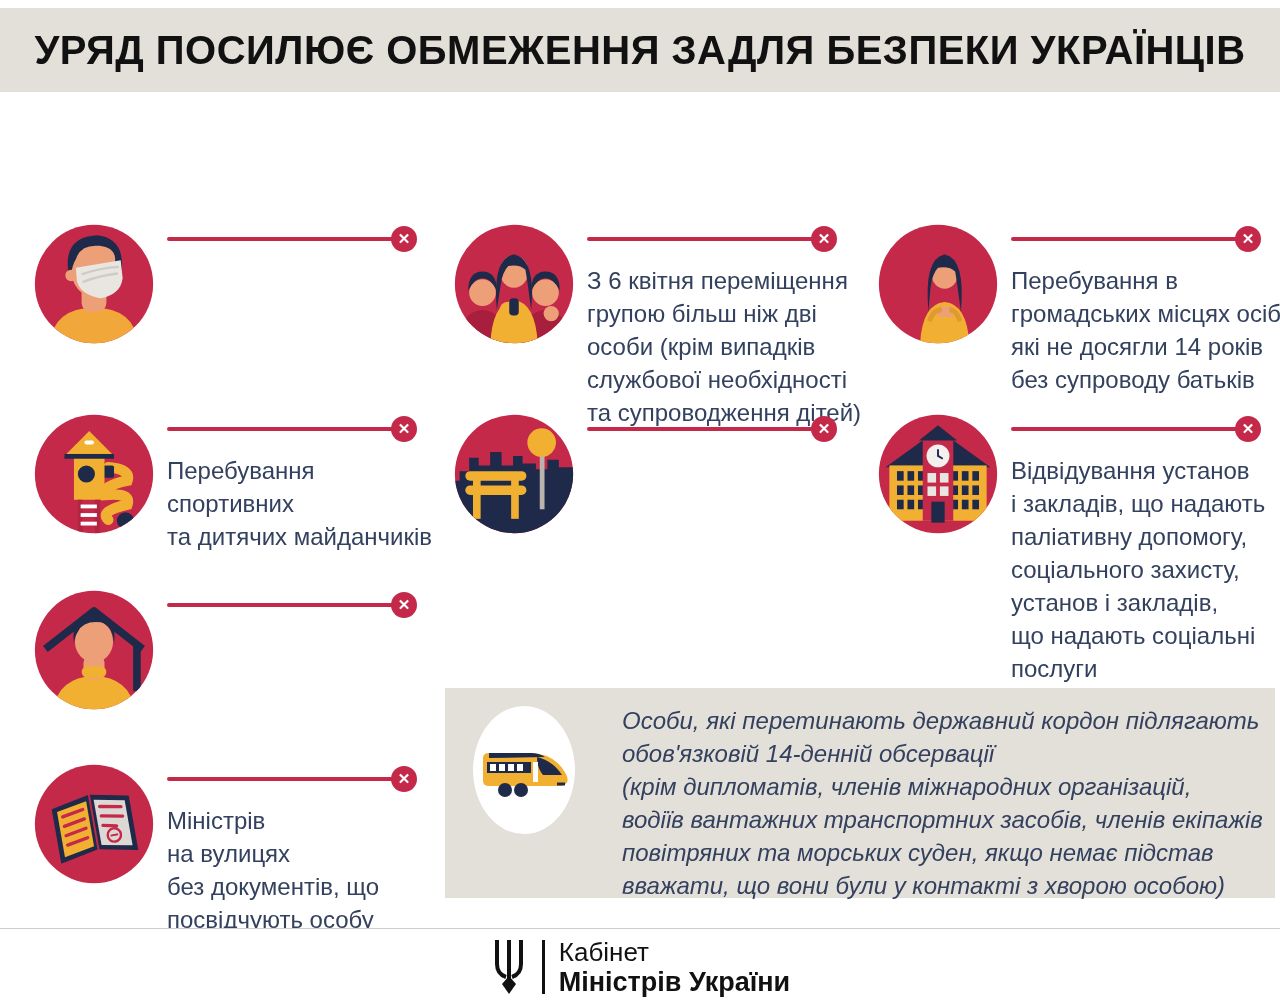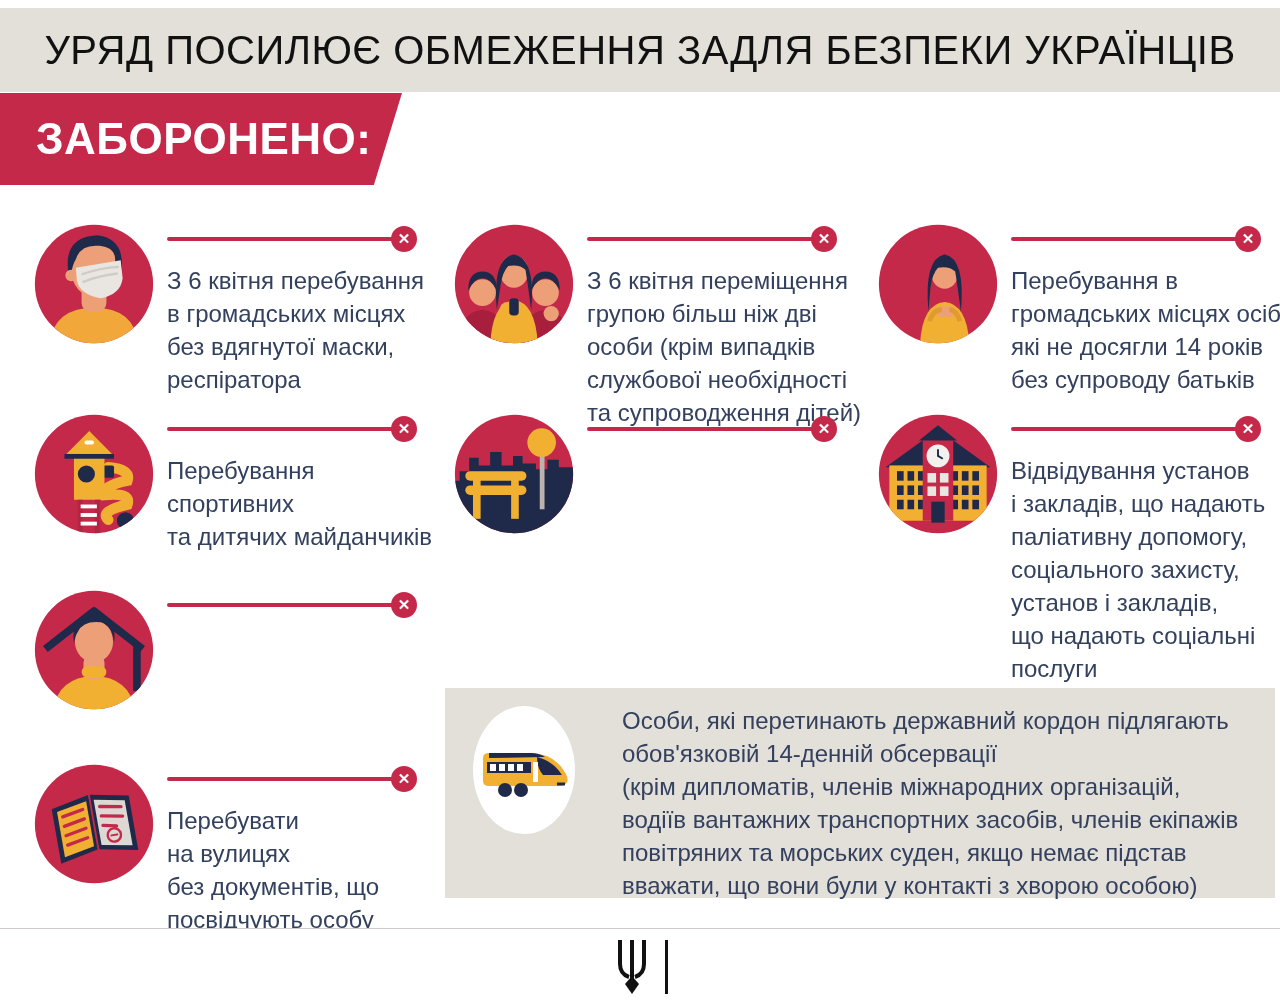--- a/index.html
+++ b/index.html
@@ -2,42 +2,42 @@
 <html><head>
 <meta charset="utf-8">
 <style>
   html,body{margin:0;padding:0;background:#fff;}
   #page{position:relative;width:1280px;height:1004px;background:#fff;overflow:hidden;
         font-family:"Liberation Sans",sans-serif;}
   
   .top-strip{position:absolute;left:0;top:0;width:1280px;height:8px;background:#fff;}
   .header{position:absolute;left:0;top:8px;width:1280px;height:84px;background:#e3dfd9;
           display:flex;align-items:center;justify-content:center;}
-  .header h1{margin:0;font-size:40px;font-weight:400;letter-spacing:.5px;color:#111;white-space:nowrap;}
+  .header h1{margin:0;font-size:40px;font-weight:700;letter-spacing:.5px;color:#111;white-space:nowrap;}
   
   .banner{position:absolute;left:0;top:93px;width:402px;height:92px;background:#c5294a;
           clip-path:polygon(0 0,100% 0,93% 100%,0 100%);
           display:flex;align-items:center;}
   .banner span{color:#fff;font-size:44px;font-weight:bold;padding-left:36px;letter-spacing:.5px;}
   
   .item{position:absolute;width:400px;}
   .bubble{position:absolute;left:0;top:0;width:124px;height:124px;}
   .bubble svg{display:block;width:124px;height:124px;}
   .item-body{margin-left:135px;width:250px;}
   .ruler{display:flex;align-items:center;height:26px;margin-top:4px;}
   .ruler-line{flex:1;height:4px;background:#c5294a;border-radius:2px;}
   .ruler-x{flex:0 0 26px;width:26px;height:26px;border-radius:50%;background:#c5294a;color:#fff;
            display:flex;align-items:center;justify-content:center;font-size:15px;font-weight:bold;margin-left:-3px;}
   .item-text{margin-top:12px;font-size:24px;line-height:33px;color:#33415e;white-space:pre;font-weight:500;}
   
   .notice{position:absolute;left:445px;top:688px;width:830px;height:210px;background:#e3dfd9;}
   .notice-bubble{position:absolute;left:28px;top:18px;width:102px;height:128px;}
   .notice-bubble svg{display:block;width:102px;height:128px;}
   .notice-text{position:absolute;left:177px;top:16px;font-size:24px;line-height:33px;color:#33415e;
-               white-space:pre;font-weight:500;}
+               white-space:pre;font-weight:500;font-style:italic;}
   
   .footer-divider{position:absolute;left:0;top:928px;width:1280px;height:1px;background:#cfcccb;}
   .footer{position:absolute;left:0;top:929px;width:1280px;height:75px;background:#fff;
           display:flex;align-items:center;justify-content:center;gap:14px;}
   .trident{width:38px;height:58px;}
   .footer-bar{width:3px;height:54px;background:#111;}
   .footer-text{color:#111;}
   .footer-text .l1{font-size:26px;line-height:30px;}
   .footer-text .l2{font-size:27px;line-height:30px;font-weight:bold;}
 </style>
@@ -45,23 +45,20 @@
 <body>
 
 <div id="page">
 
   <div class="top-strip"></div>
 
   <div class="header">
     <h1>УРЯД ПОСИЛЮЄ ОБМЕЖЕННЯ ЗАДЛЯ БЕЗПЕКИ УКРАЇНЦІВ</h1>
   </div>
 
-  <div class="banner">
-    <span>ЗАБОРОНЕНО:</span>
-  </div>
 
   <div class="item" style="left:32px;top:222px;">
     <div class="bubble">
       <svg viewBox="0 0 130 130">
           <defs>
             <clipPath id="c0">
               <circle cx="65" cy="65" r="62"></circle>
             </clipPath>
           </defs>
         <circle cx="65" cy="65" r="62" fill="#c5294a"></circle>
@@ -75,24 +72,20 @@
           <path d="M52 55 Q71 48 91 47" stroke="#cfccc6" stroke-width="2.5" fill="none"></path>
           <path d="M53 63 Q71 56 90 54" stroke="#cfccc6" stroke-width="2.5" fill="none"></path>
         </g>
         </svg>
     </div>
     <div class="item-body">
       <div class="ruler">
         <div class="ruler-line"></div>
         <div class="ruler-x">✕</div>
       </div>
-      <div class="item-text">З 6 квітня перебування
-в громадських місцях
-без вдягнутої маски,
-респіратора</div>
     </div>
   </div>
 
   <div class="item" style="left:452px;top:222px;">
     <div class="bubble">
       <svg viewBox="0 0 130 130">
           <defs>
             <clipPath id="c1">
               <circle cx="65" cy="65" r="62"></circle>
             </clipPath>
@@ -337,21 +330,21 @@
           <circle cx="84" cy="80" r="7" fill="none" stroke="#c5294a" stroke-width="2.5"></circle>
           <path d="M80 80 L88 80" stroke="#c5294a" stroke-width="2"></path>
         </g>
         </svg>
     </div>
     <div class="item-body">
       <div class="ruler">
         <div class="ruler-line"></div>
         <div class="ruler-x">✕</div>
       </div>
-      <div class="item-text">Перебувати
+      <div class="item-text">Міністрів
 на вулицях
 без документів, що
 посвідчують особу</div>
     </div>
   </div>
 
   <div class="notice">
     <div class="notice-bubble">
       <svg viewBox="0 0 102 128">
         <ellipse cx="51" cy="64" rx="51" ry="64" fill="#fff"></ellipse>
@@ -386,15 +379,19 @@
   <div class="footer">
     <svg class="trident" viewBox="0 0 36 58">
       <g stroke="#111" fill="none" stroke-width="4">
         <path d="M6 2 L6 26 Q6 36 15 39"></path>
         <path d="M30 2 L30 26 Q30 36 21 39"></path>
         <path d="M18 2 L18 42"></path>
       </g>
       <path d="M18 38 L25 46 L18 56 L11 46 Z" fill="#111"></path>
     </svg>
     <div class="footer-bar"></div>
+    <div class="footer-text">
+      <div class="l1">Кабінет</div>
+      <div class="l2">Міністрів України</div>
+    </div>
   </div>
 
 </div>
 
 </body></html>

